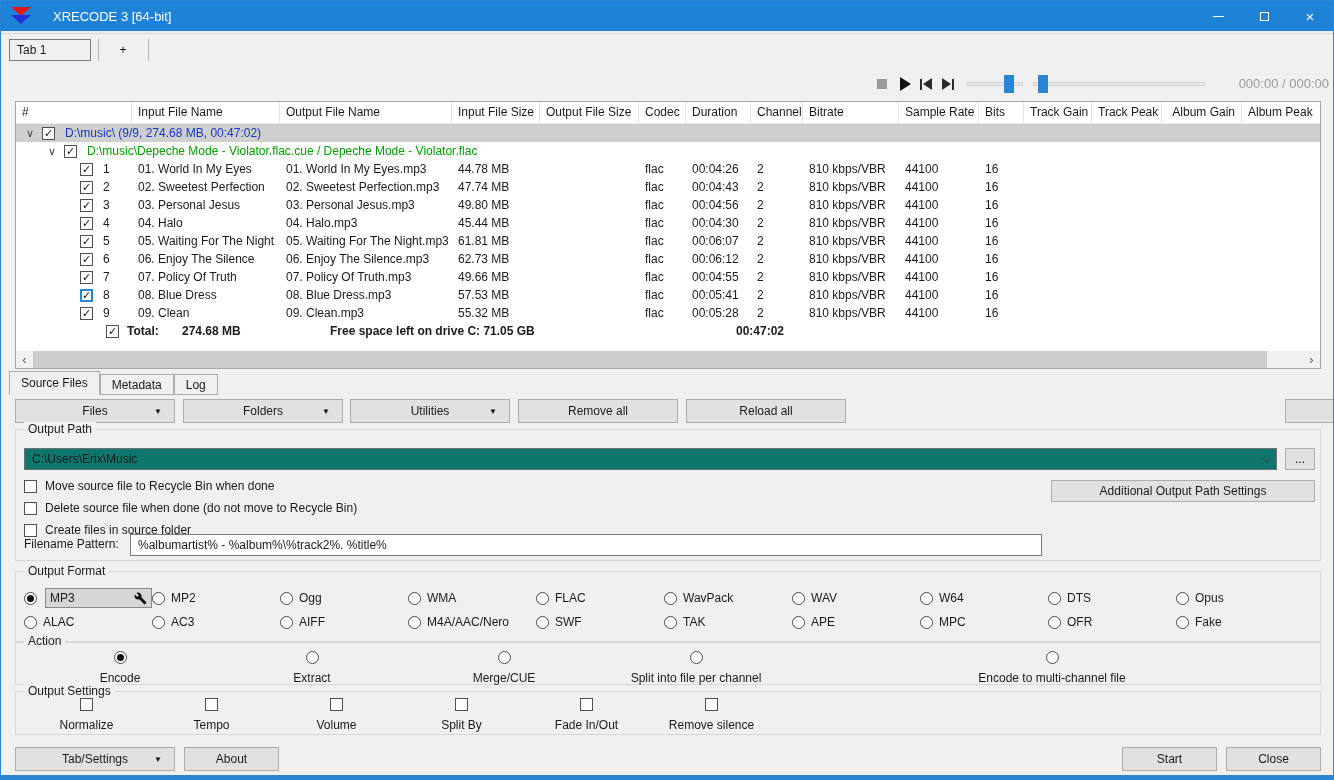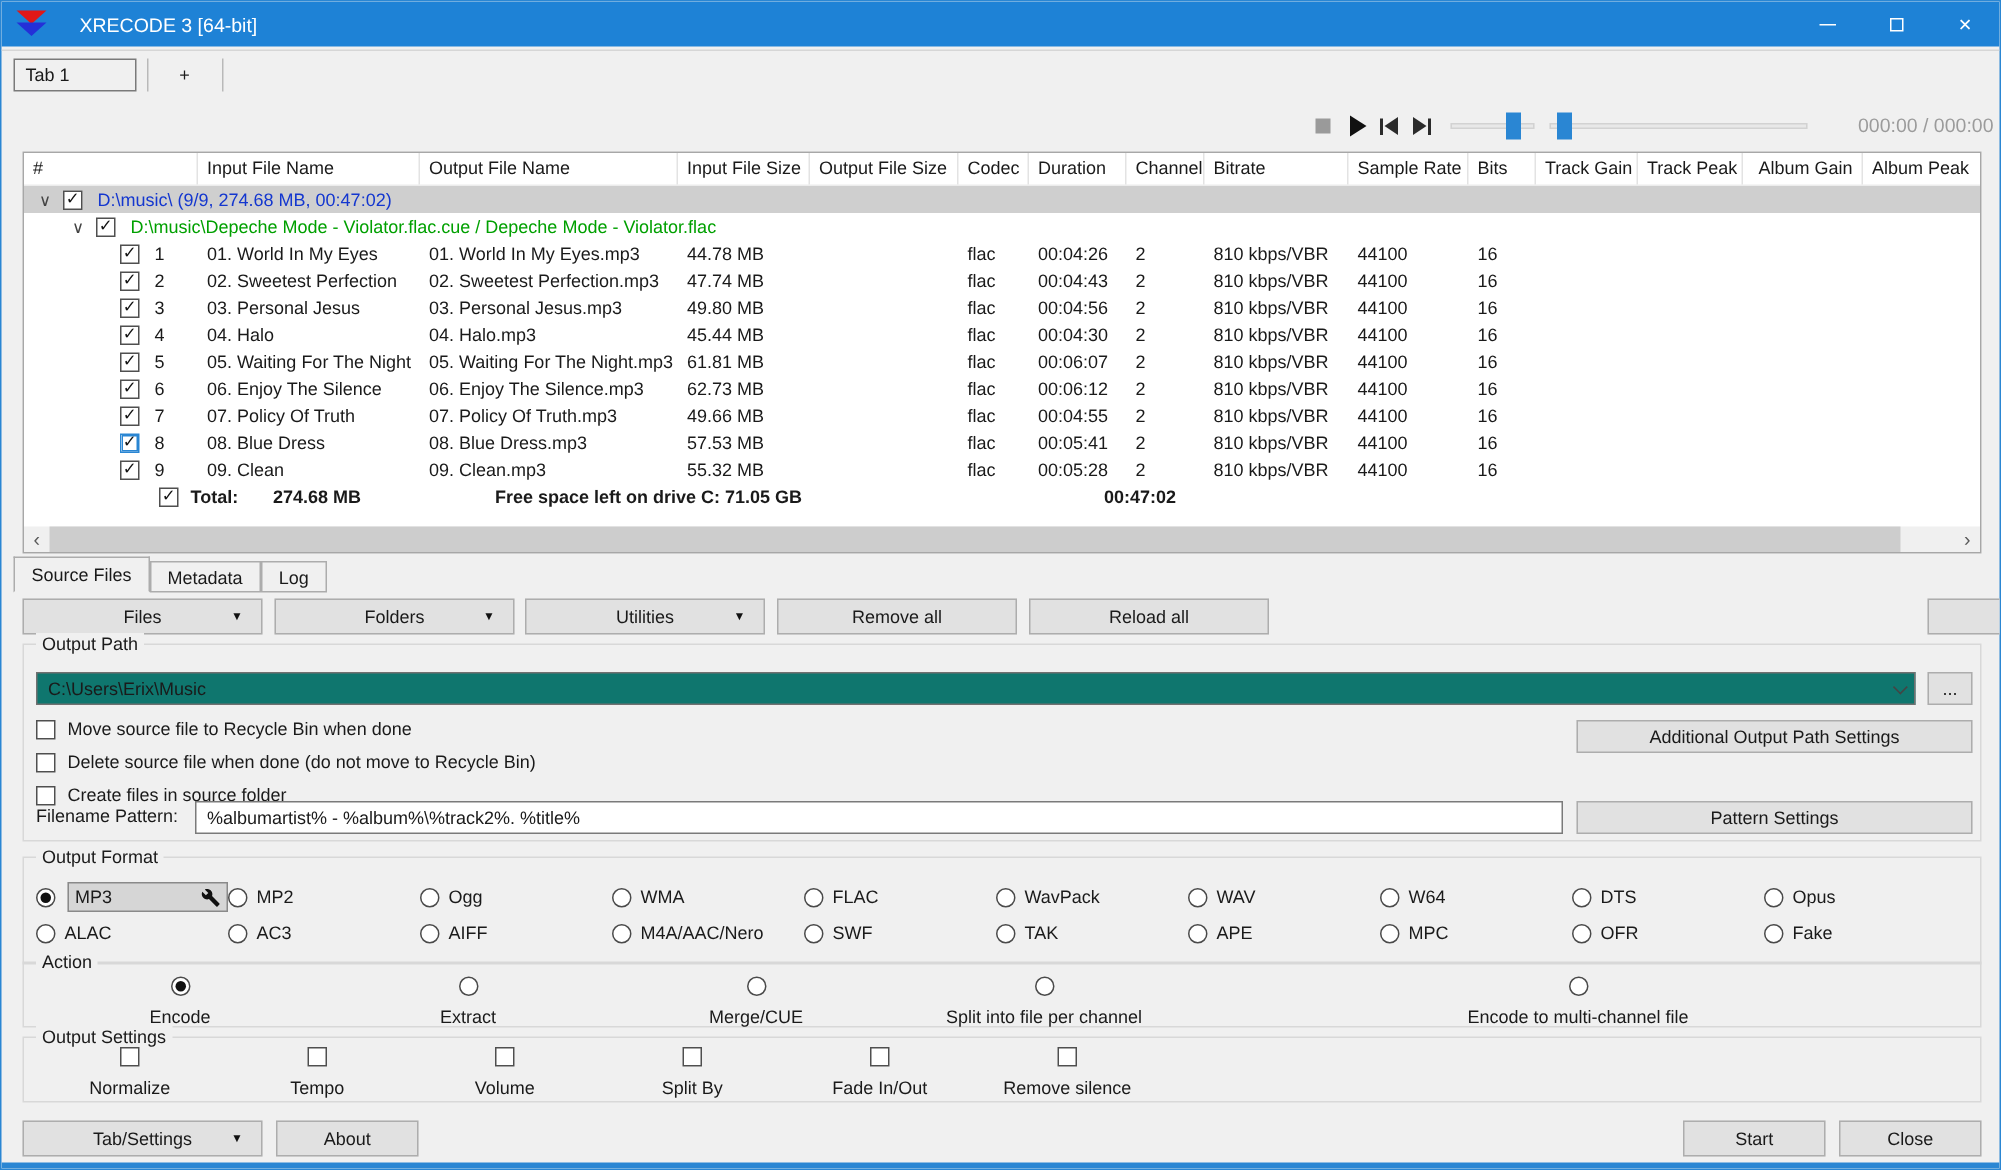--- a/index.html
+++ b/index.html
@@ -464,23 +464,20 @@
       <span class="cb"></span>
       <span>Create files in source folder</span>
     </div>
     <div class="btn b-addout">
         <span>Additional Output Path Settings</span>
       </div>
     <div class="fp-label">Filename Pattern:</div>
     <div class="fp-input">
         <span>%albumartist% - %album%\%track2%. %title%</span>
       </div>
-    <div class="btn b-pattern">
-        <span>Pattern Settings</span>
-      </div>
   </div>
 
   <div class="group g-format">
     <div class="glabel">Output Format</div>
     <div class="fmt-grid">
   <div class="fmt-item">
     <span class="rb on"></span>
     <span class="fmt-box">
       <span class="fbl">MP3</span>
       <svg width="13" height="13" viewBox="0 0 24 24">

